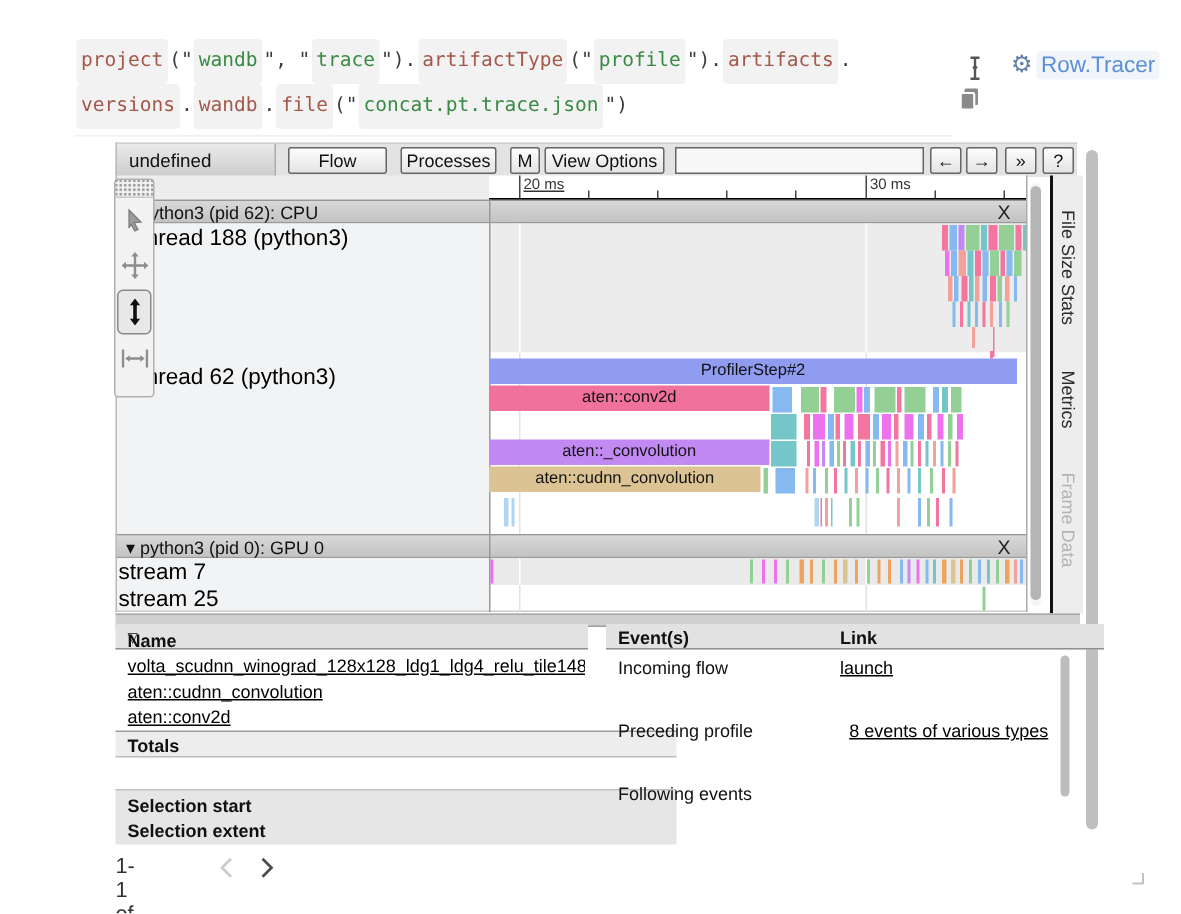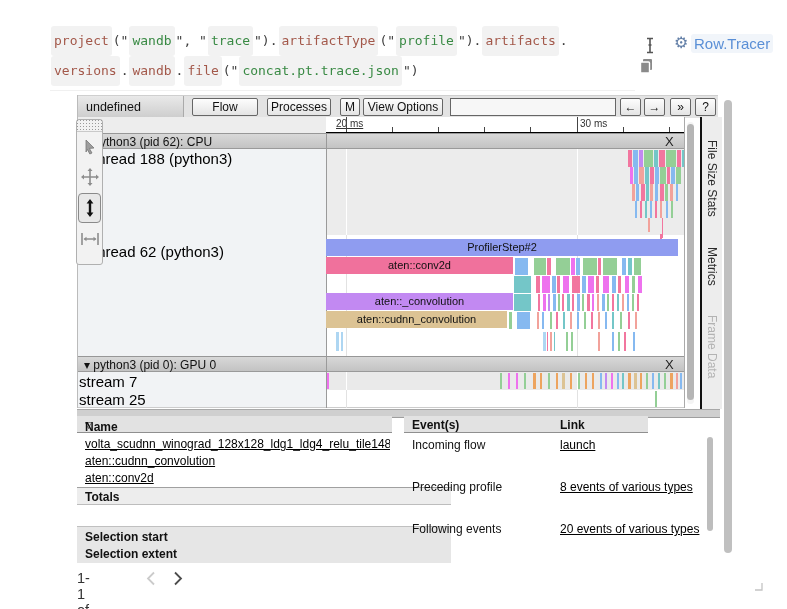--- a/index.html
+++ b/index.html
@@ -125,21 +125,21 @@
     <div class="tbtn" style="left:286px;width:80px;">View Options</div>
     <input id="search-box" value="" style="">
     <div class="tbtn" style="left:543px;width:21px;">←</div>
     <div class="tbtn" style="left:567px;width:21px;">→</div>
     <div class="tbtn" style="left:593px;width:21px;">»</div>
     <div class="tbtn" style="left:618px;width:21px;">?</div>
   </div>
 
   <div id="ruler-left"></div>
   <div id="ruler"></div>
-  <span class="ruler-label" style="left:336px;top:118px;text-decoration:underline;">20 ms</span>
+  <span class="ruler-label" style="left:349px;top:118px;text-decoration:underline;">20 ms</span>
   <span class="ruler-label" style="left:580px;top:118px;">30 ms</span>
 
   <div class="proc-header" style="top:133px;">
     <span class="ph-label">▾ python3 (pid 62): CPU</span>
     <span class="close-x">X</span>
   </div>
   <div class="track-label-col" style="top:149px;height:86px;"></div>
   <div class="track-timeline" style="top:149px;height:86px;background:#ececec;"></div>
   <span class="track-name" style="left:93px;top:150px;">thread 188 (python3)</span>
 
@@ -386,30 +386,29 @@
   <div class="link-row" style="left:85px;top:454px;width:305px;">aten::cudnn_convolution</div>
   <div class="link-row" style="left:85px;top:471px;width:305px;">aten::conv2d</div>
   <div class="band" style="top:487px;height:18px;background:#ededed;border-top:1px solid #a0a0a0;border-bottom:1px solid #bdbdbd;">
     <span class="bold-label" style="left:8px;top:2px;">Totals</span>
   </div>
   <div class="band" style="top:526px;height:37px;background:#e6e6e6;border-top:1px solid #c0c0c0;">
     <span class="bold-label" style="left:8px;top:3px;">Selection start</span>
     <span class="bold-label" style="left:8px;top:20px;">Selection extent</span>
   </div>
 
-  <div class="tbl-header" style="left:404px;top:416px;width:244px;">
+  <div class="tbl-header" style="left:404px;top:416px;width:332px;">
     <span style="left:8px;">Event(s)</span>
     <span style="left:156px;">Link</span>
   </div>
   <span class="plain-label" style="left:412px;top:438px;">Incoming flow</span>
   <div class="link-row" style="left:560px;top:438px;width:145px;">launch</div>
   <span class="plain-label" style="left:412px;top:480px;">Preceding profile</span>
-  <div class="link-row" style="left:560px;top:480px;width:145px;">8 events of various types</div>
+  <div class="link-row" style="left:560px;top:480px;width:145px;text-align:center;">8 events of various types</div>
   <span class="plain-label" style="left:412px;top:522px;">Following events</span>
-  <div class="link-row" style="left:560px;top:522px;width:145px;">20 events of various types</div>
   <div id="right-tbl-scroll">
       <div class="thumb"></div>
     </div>
 
   <div id="pagination">
     <span class="count">1-1 of 3</span>
     <span class="pg-btn" style="left:69px;">
       <svg width="10" height="15" viewBox="0 0 10 15">
           <polyline points="8,1.5 2,7.5 8,13.5" fill="none" stroke="#cbcbcb" stroke-width="1.8"></polyline>
         </svg>

